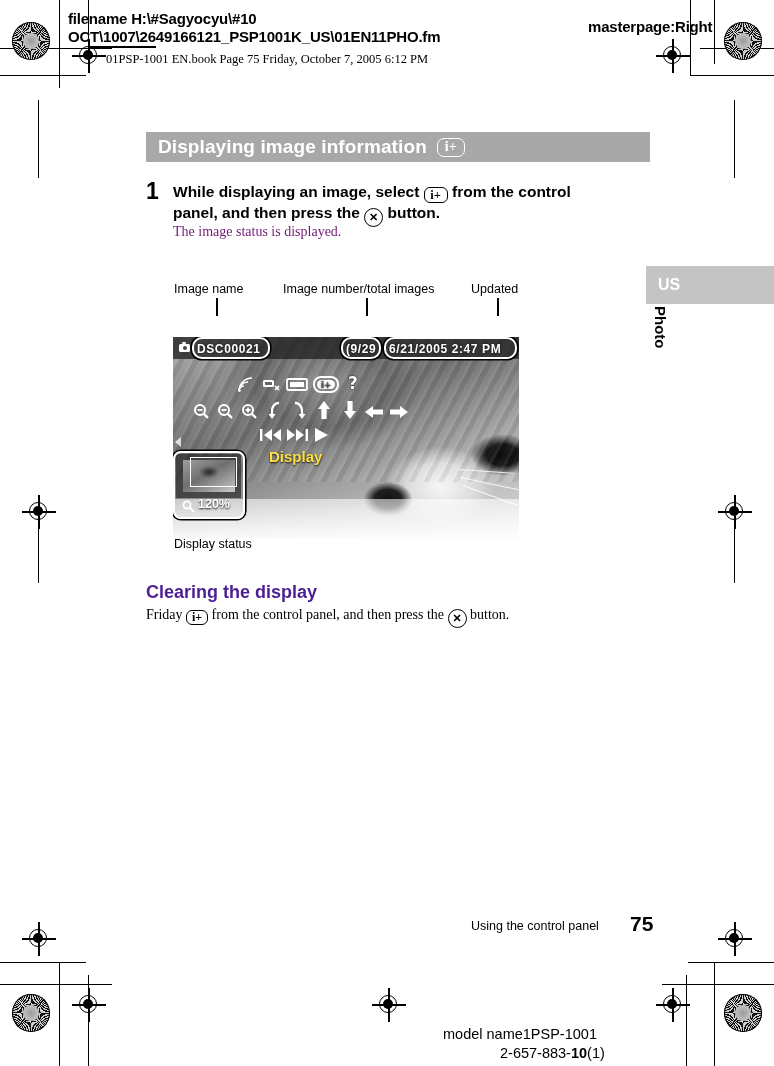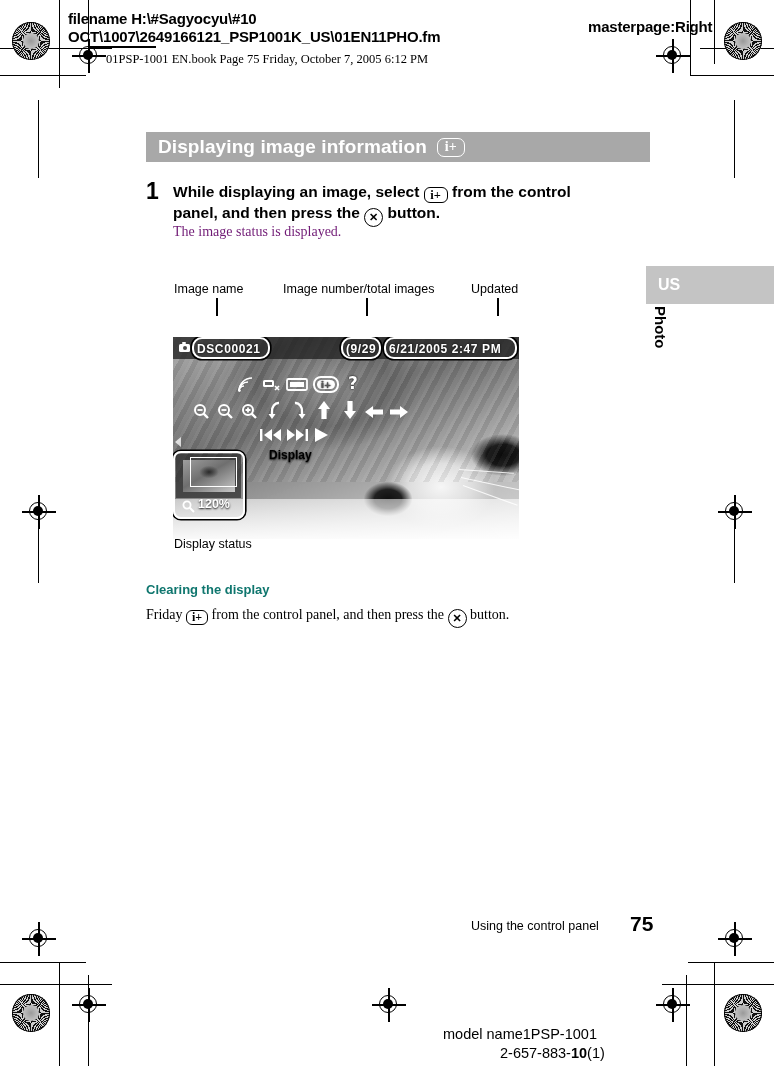--- a/index.html
+++ b/index.html
@@ -144,21 +144,21 @@
     position:absolute;border:2.2px solid #fff;border-radius:10px;
     box-shadow:0 0 0 1.6px #000;box-sizing:border-box;
   }
 
   .cp-icon{
     position:absolute;color:#fff;font-size:15px;line-height:1;font-weight:bold;
     text-shadow:0 0 2px rgba(0,0,0,.85), 0 0 1px rgba(0,0,0,.9);
     font-family:"DejaVu Sans", sans-serif;
   }
   .cp-label{
-    position:absolute;color:#000000;font-size:12px;font-weight:bold;
+    position:absolute;color:#fde047;font-size:15px;font-weight:bold;
     text-shadow:0 1px 2px rgba(0,0,0,.9);
   }
   .thumbbox{
     position:absolute;background:rgba(30,30,30,.62);
   }
   .thumbimg{
     position:absolute;background:
       radial-gradient(ellipse 14px 9px at 26px 12px,#2a2a2a 0%, rgba(90,90,90,0) 70%),
       linear-gradient(150deg,#9e9e9e,#6f6f6f 45%,#c9c9c9 100%);
   }
@@ -167,21 +167,21 @@
     position:absolute;color:#fff;font-size:12.5px;font-weight:bold;
     text-shadow:0 1px 2px rgba(0,0,0,.9);
   }
   .arrow-left-edge{
     position:absolute;width:0;height:0;
     border-top:5px solid transparent;border-bottom:5px solid transparent;
     border-right:6px solid rgba(255,255,255,.75);
   }
 
   
-  .h2{position:absolute;font-weight:bold;font-size:13px;color:#0f766e;}
+  .h2{position:absolute;font-weight:bold;font-size:18px;color:#4c1d95;}
   .bodyserif{position:absolute;font-family:"Liberation Serif", serif;font-size:14px;color:#000;}
 
   .ustab{
     position:absolute;background:#c4c4c4;color:#fff;font-weight:bold;font-size:16px;
     display:flex;align-items:center;padding-left:12px;box-sizing:border-box;
   }
   .phototab{
     position:absolute;font-weight:bold;font-size:15px;color:#000;
     writing-mode:vertical-rl;
   }

